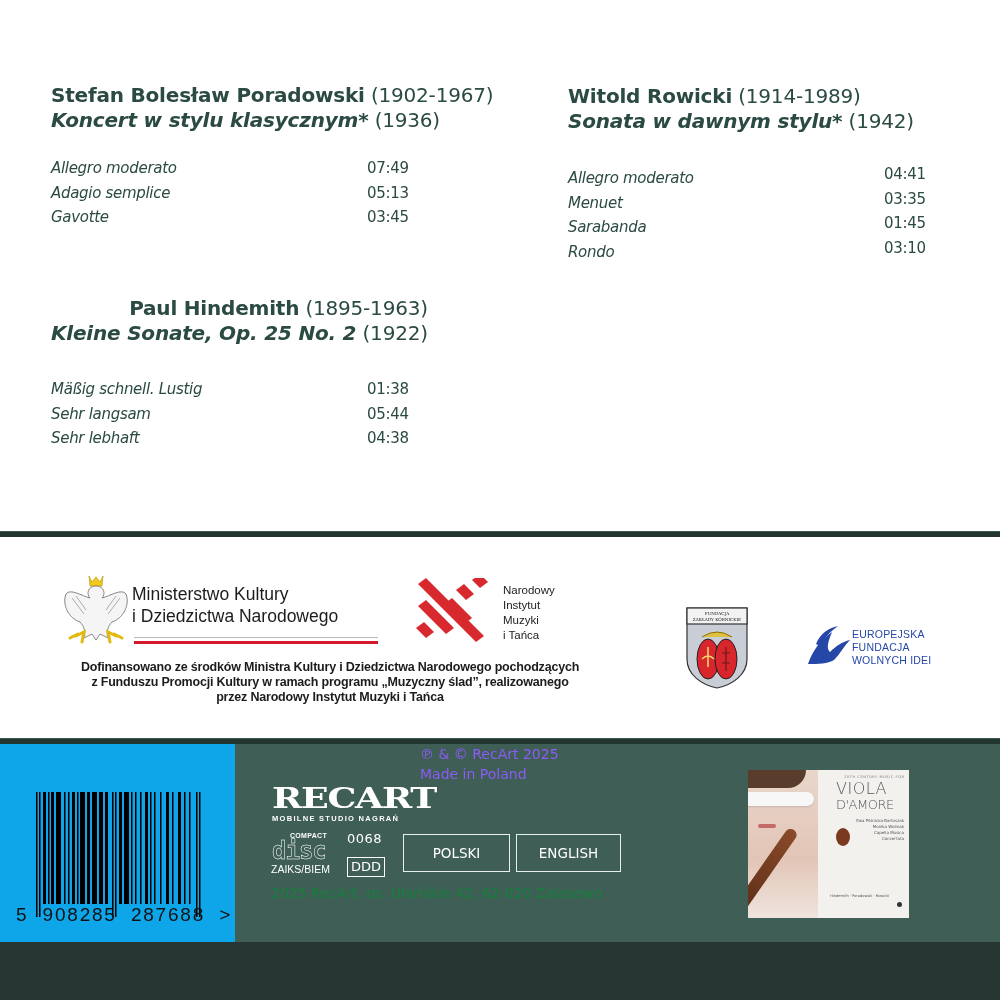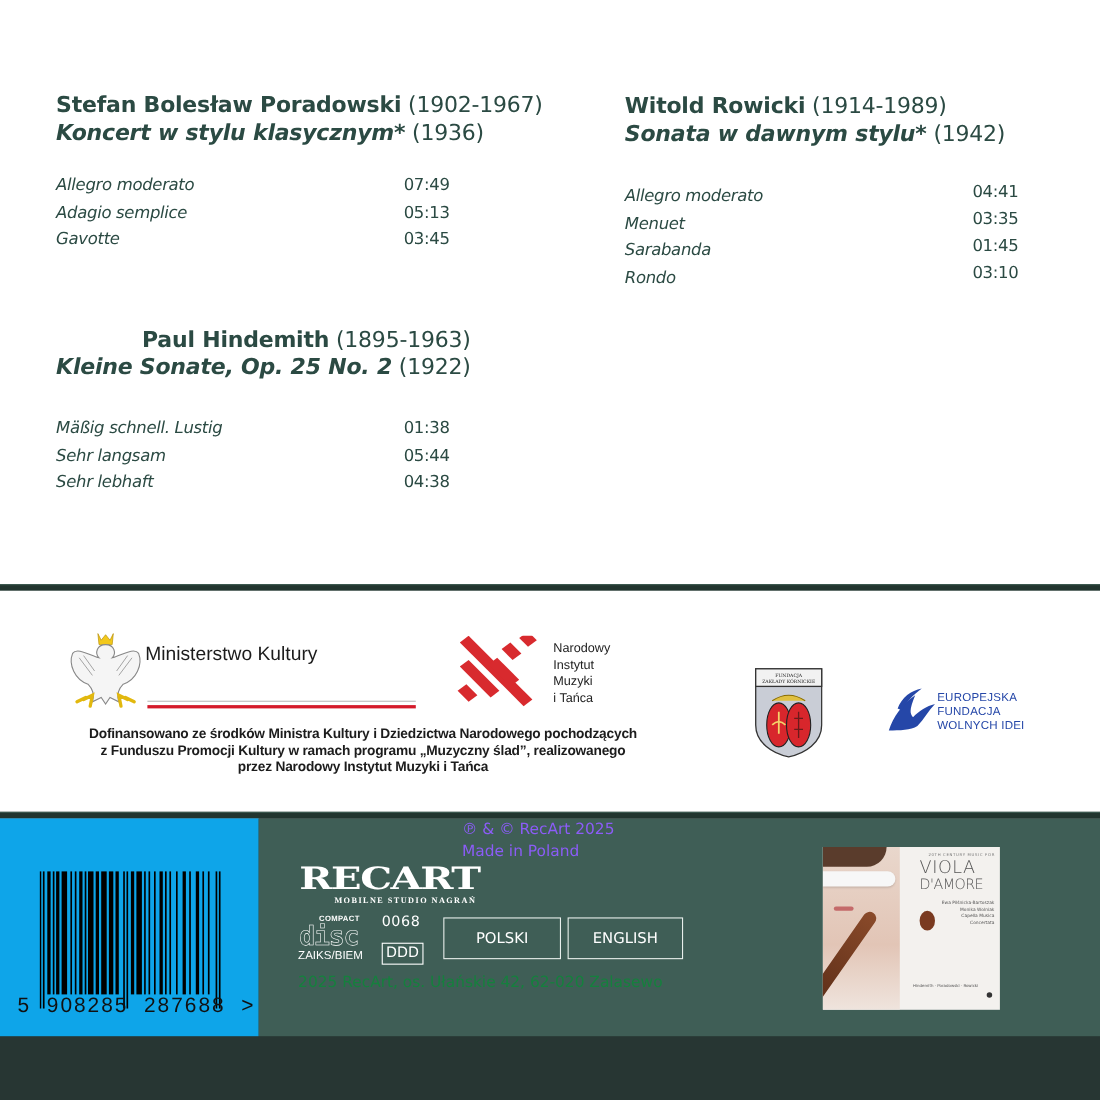--- a/index.html
+++ b/index.html
@@ -29,21 +29,21 @@
   .efwi-text { position: absolute; left: 852px; top: 628px; font-size: 10.5px; line-height: 13px; color: #2547a8; font-family: "Liberation Sans", sans-serif; letter-spacing: 0.2px; }
 
   .bottom { position: absolute; left: 0; top: 744px; width: 1000px; height: 256px; background: #273633; }
   .green { position: absolute; left: 235px; top: 744px; width: 765px; height: 198px; background: #3f5e56; }
   .barcode-box { position: absolute; left: 0; top: 744px; width: 235px; height: 198px; background: #0ea5e9; }
   .barcode { position: absolute; left: 36px; top: 48px; width: 172px; height: 125px; }
   .barcode-digits { position: absolute; left: 16px; top: 160px; font-size: 19px; font-family: "Liberation Sans", sans-serif; color: #111; letter-spacing: 1.8px; background: transparent; white-space: pre; }
 
   .recart-logo { position: absolute; left: 272px; top: 786px; color: #fff; }
   .recart-word { font-family: "DejaVu Serif", "Liberation Serif", serif; font-size: 28px; font-weight: bold; letter-spacing: -1px; line-height: 26px; transform: scaleX(1.3); transform-origin: left; display: inline-block; }
-  .recart-sub { font-family: Liberation Serif, serif; font-size: 7.5px; font-weight: bold; letter-spacing: 1.3px; margin-top: 2px; white-space: nowrap; margin-left: 32px; }
+  .recart-sub { font-family: Liberation Sans, sans-serif; font-size: 7.5px; font-weight: bold; letter-spacing: 1.3px; margin-top: 2px; white-space: nowrap; }
   .copyright { position: absolute; left: 420px; top: 744px; color: #8b5cf6; font-size: 14px; line-height: 20px; font-family: "DejaVu Sans", sans-serif; }
   .cd-logo { position: absolute; left: 272px; top: 832px; color: #fff; width: 62px; }
   .cd-compact { font-size: 7px; font-weight: bold; margin-left: 18px; line-height: 8px; letter-spacing: 0.3px; font-family: "Liberation Sans", sans-serif; }
   .cd-disc { font-size: 24px; font-weight: bold; line-height: 22px; letter-spacing: -1px; font-family: "DejaVu Sans Mono", monospace; -webkit-text-stroke: 0.5px #fff; color: #3f5e56; }
   .cd-zaiks { position: absolute; left: 271px; top: 863px; font-size: 10.5px; color: #fff; font-family: "Liberation Sans", sans-serif; }
   .catno { position: absolute; left: 347px; top: 831px; font-size: 13px; color: #fff; font-family: "DejaVu Sans", sans-serif; letter-spacing: 0.5px; }
   .ddd { position: absolute; left: 347px; top: 857px; width: 38px; height: 20px; border: 1.5px solid #fff; color: #fff; font-size: 13px; line-height: 17px; text-align: center; font-family: "DejaVu Sans", sans-serif; }
   .lang-btn { position: absolute; top: 834px; height: 38px; border: 1.5px solid #e8efec; color: #fff; font-size: 13.5px; line-height: 35px; text-align: center; font-family: "DejaVu Sans", sans-serif; background: transparent; cursor: pointer; }
   .address { position: absolute; left: 271px; top: 885px; color: #15803d; font-size: 14px; font-family: "DejaVu Sans", sans-serif; white-space: nowrap; }
 
@@ -147,20 +147,21 @@
 <div class="funding"></div>
 
 <svg style="position:absolute; left:62px; top:574px;" width="68" height="74" viewBox="0 0 68 74">
   <polygon points="27,2 30,8 34,3 38,8 41,2 40,12 28,12" fill="#f2c81b" stroke="#b68d00" stroke-width="0.6"></polygon>
   <path d="M34 12 C26 12 24 20 28 24 C20 22 8 14 4 20 C0 30 6 44 18 48 C22 52 24 58 22 64 L30 60 L34 66 L38 60 L46 64 C44 58 46 52 50 48 C62 44 68 30 64 20 C60 14 48 22 40 24 C44 20 42 12 34 12 Z" fill="#f5f5f5" stroke="#888" stroke-width="1"></path>
   <path d="M10 24 L22 40 M14 22 L24 36 M58 24 L46 40 M54 22 L44 36" stroke="#999" stroke-width="0.8"></path>
   <path d="M14 62 L22 58 L20 68 M8 64 L16 60 M54 62 L46 58 L48 68 M60 64 L52 60" stroke="#e2b80e" stroke-width="3" stroke-linecap="round" fill="none"></path>
 </svg>
 <div class="mk-text">
   <div>Ministerstwo Kultury</div>
+  <div>i Dziedzictwa Narodowego</div>
 </div>
 <div class="mk-greyline"></div>
 <div class="mk-redline"></div>
 
 <svg style="position:absolute; left:414px; top:578px;" width="76" height="66" viewBox="0 0 76 66">
   <g fill="#d82a2e">
     <polygon points="4,6 12,0 70,58 62,64"></polygon>
     <polygon points="4,28 12,22 40,50 32,56"></polygon>
     <polygon points="2,50 10,44 20,54 12,60"></polygon>
     <polygon points="42,12 50,6 60,16 52,22"></polygon>

